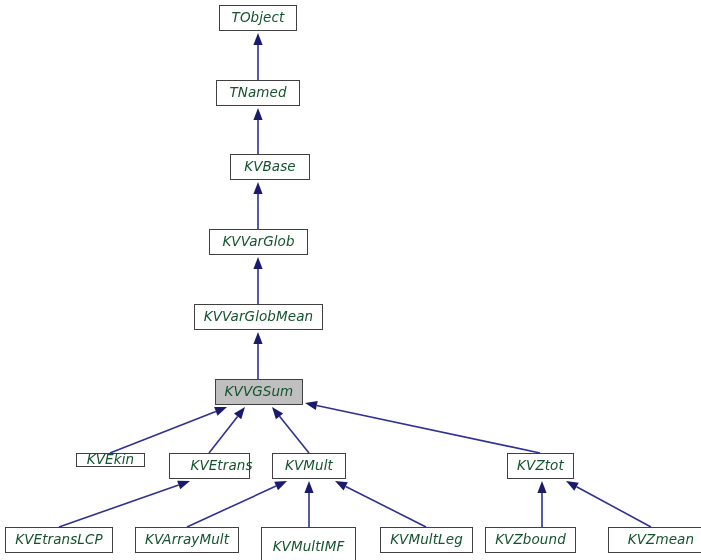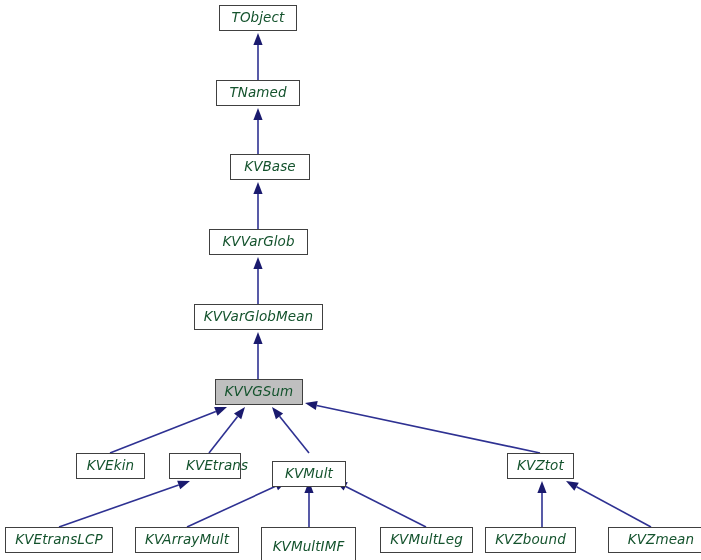--- a/index.html
+++ b/index.html
@@ -127,27 +127,27 @@
       </div>
       <div class="uml-node" style="left: 209px; top: 229px; width: 99px; height: 26px; border-color: rgb(64, 64, 64); background: rgb(255, 255, 255);">
         <span class="node-label">KVVarGlob</span>
       </div>
       <div class="uml-node" style="left: 194px; top: 304px; width: 129px; height: 26px; border-color: rgb(64, 64, 64); background: rgb(255, 255, 255);">
         <span class="node-label">KVVarGlobMean</span>
       </div>
       <div class="uml-node highlight" style="left: 215px; top: 379px; width: 88px; height: 26px; border-color: rgb(64, 64, 64); background: rgb(191, 191, 191);">
         <span class="node-label">KVVGSum</span>
       </div>
-      <div class="uml-node" style="left: 76px; top: 453px; width: 69px; height: 26px; border-color: rgb(64, 64, 64); background: rgb(255, 255, 255); text-align: right;">
+      <div class="uml-node" style="left: 76px; top: 453px; width: 69px; height: 14px; border-color: rgb(64, 64, 64); background: rgb(255, 255, 255); text-align: right;">
         <span class="node-label">KVEkin</span>
       </div>
-      <div class="uml-node" style="left: 169px; top: 453px; width: 72px; height: 26px; border-color: rgb(64, 64, 64); background: rgb(255, 255, 255); padding-left: 24px;">
+      <div class="uml-node" style="left: 169px; top: 453px; width: 81px; height: 26px; border-color: rgb(64, 64, 64); background: rgb(255, 255, 255); padding-left: 24px;">
         <span class="node-label">KVEtrans</span>
       </div>
-      <div class="uml-node" style="left: 272px; top: 453px; width: 74px; height: 26px; border-color: rgb(64, 64, 64); background: rgb(255, 255, 255); margin-top: 8px;">
+      <div class="uml-node" style="left: 272px; top: 453px; width: 74px; height: 26px; border-color: rgb(64, 64, 64); background: rgb(255, 255, 255);">
         <span class="node-label">KVMult</span>
       </div>
       <div class="uml-node" style="left: 507px; top: 453px; width: 67px; height: 26px; border-color: rgb(64, 64, 64); background: rgb(255, 255, 255);">
         <span class="node-label">KVZtot</span>
       </div>
       <div class="uml-node" style="left: 5px; top: 527px; width: 108px; height: 26px; border-color: rgb(64, 64, 64); background: rgb(255, 255, 255);">
         <span class="node-label">KVEtransLCP</span>
       </div>
       <div class="uml-node" style="left: 135px; top: 527px; width: 104px; height: 26px; border-color: rgb(64, 64, 64); background: rgb(255, 255, 255);">
         <span class="node-label">KVArrayMult</span>

